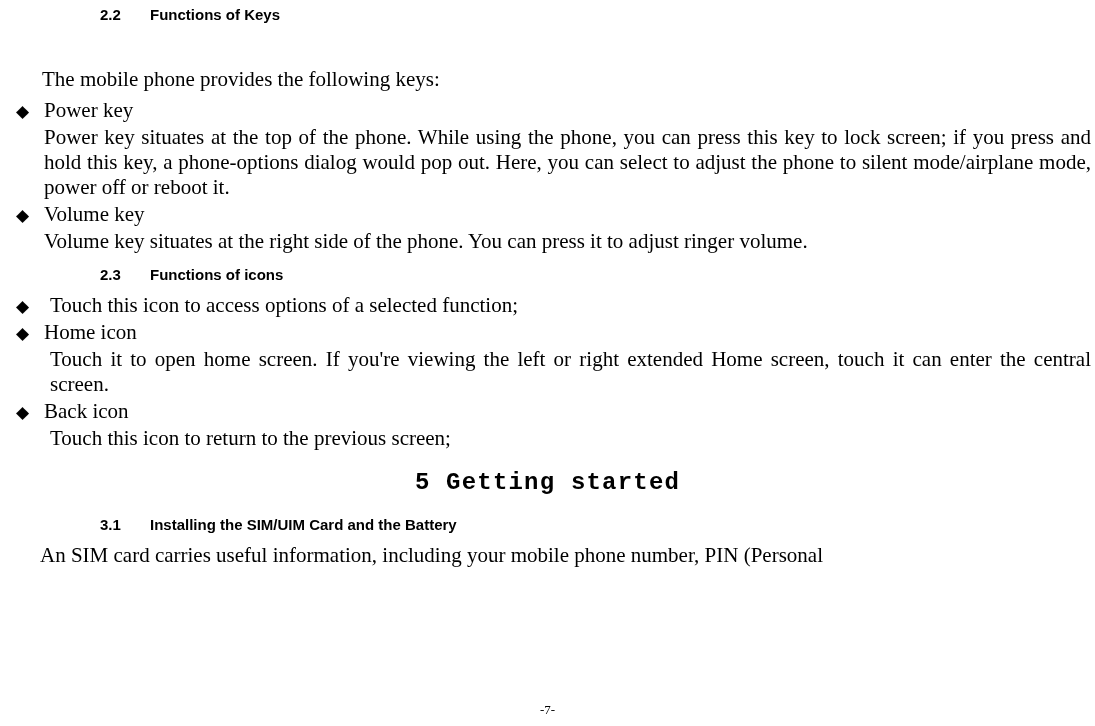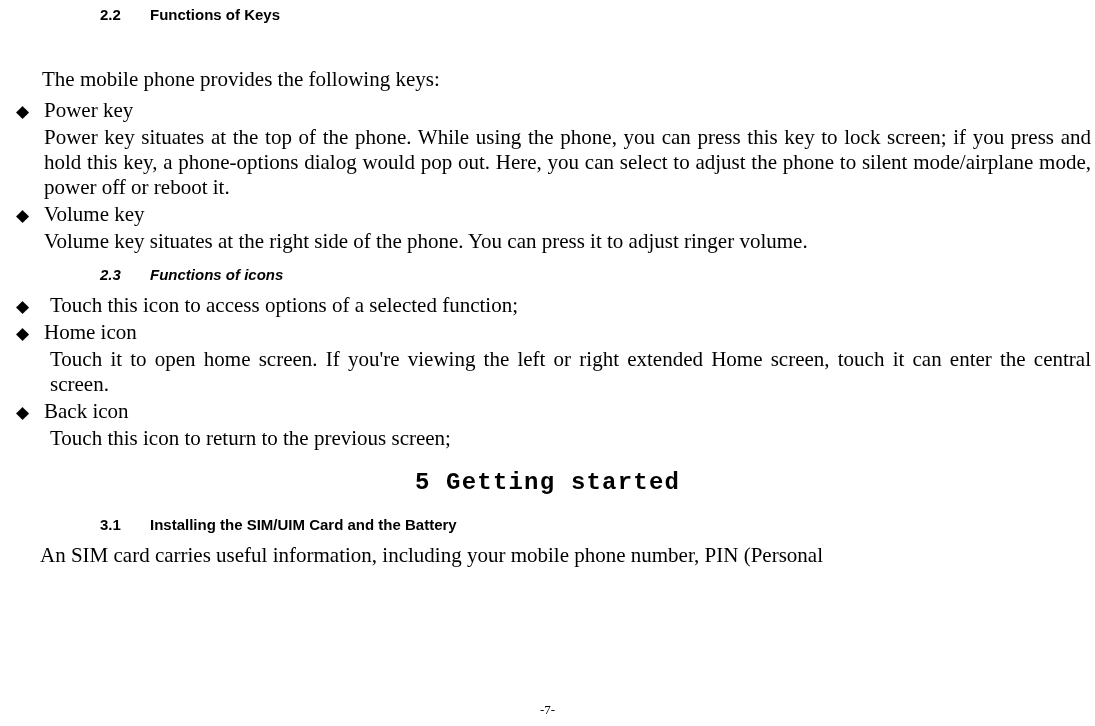--- a/index.html
+++ b/index.html
@@ -75,21 +75,21 @@
     padding: 0 2px;
   }
   .page-number {
     position: absolute;
     bottom: 8px;
     left: 0; right: 0;
     text-align: center;
     font-size: 13px;
     font-family: "Times New Roman", Times, serif;
   }
-  .sp25 { margin-top: 12px; font-style: italic; }
+  .sp25 { margin-top: 12px; }
 </style>
 </head>
 <body>
 
 <div class="page">
 
   <div class="heading">
     <span class="heading-num">2.2</span><span>Functions of Keys</span>
   </div>
 

